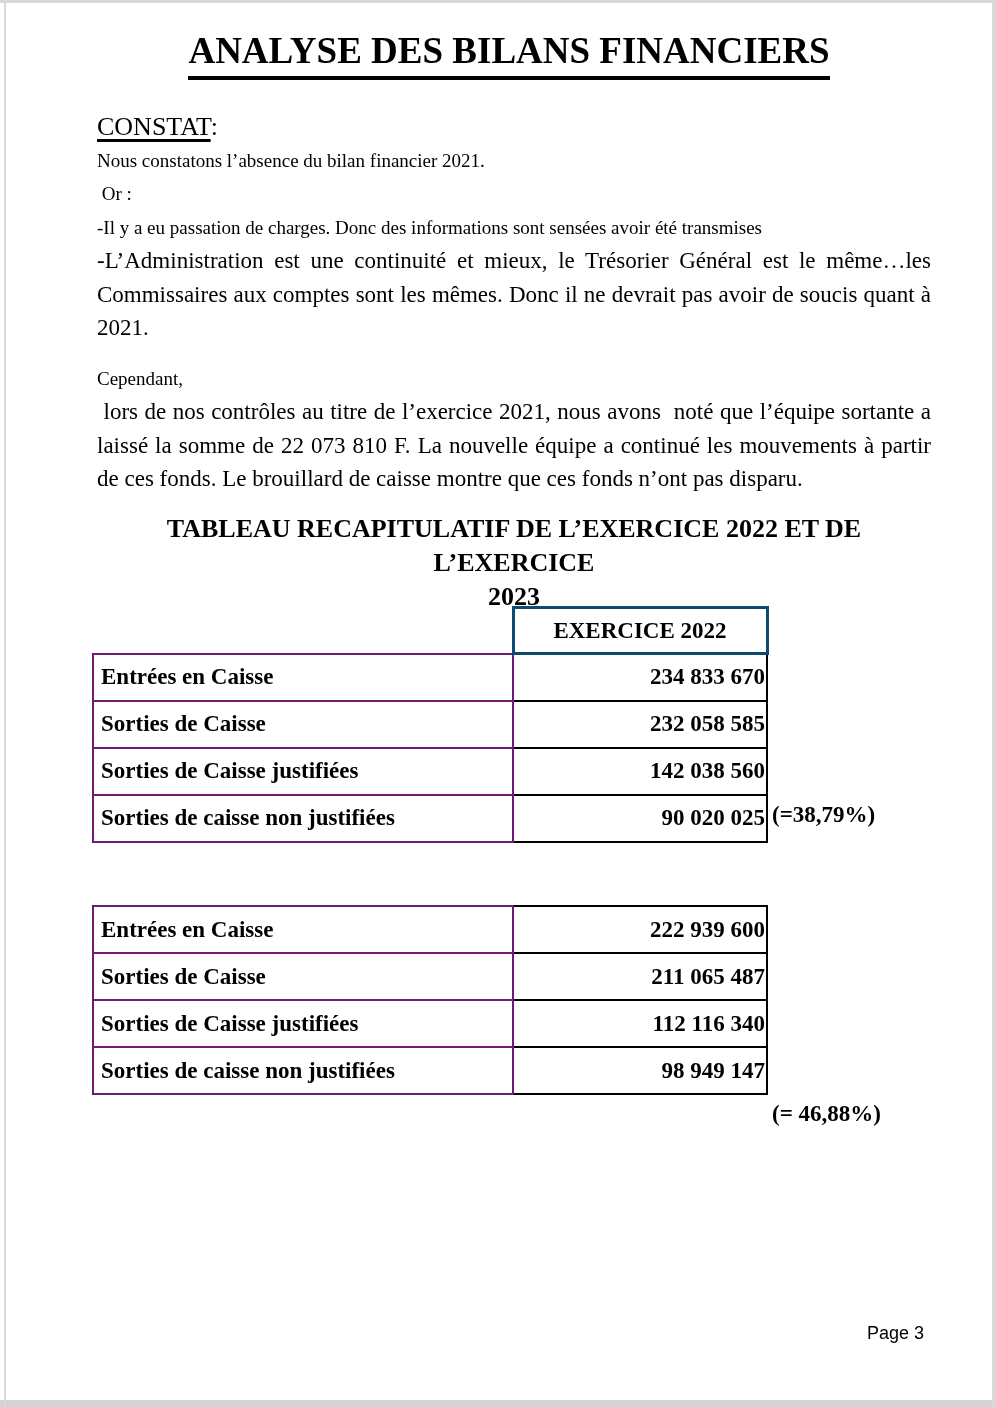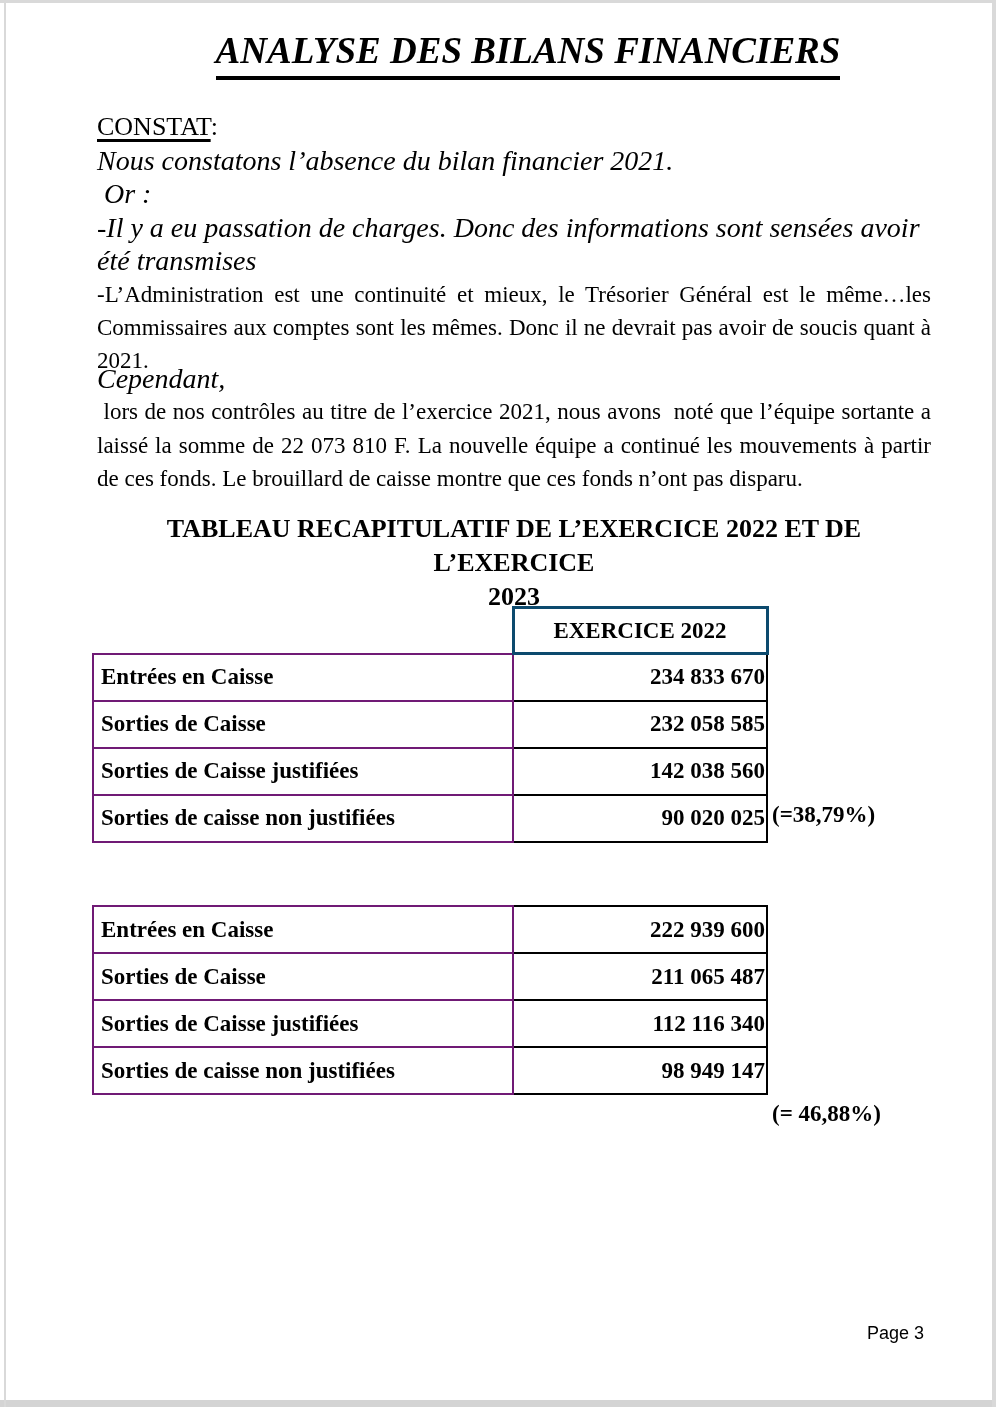--- a/index.html
+++ b/index.html
@@ -11,33 +11,33 @@
     font-family:"Liberation Serif", serif;
     color:#000000;
   }
   
   .edge { position:absolute; background:#d9d9d9; pointer-events:none; }
   .edge-top    { top:0; left:0; width:100%; height:3px; }
   .edge-bottom { bottom:0; left:0; width:100%; height:7px; background:#d4d4d4; }
   .edge-right  { top:0; right:0; width:4px; height:100%; }
   .edge-left   { top:0; left:4px; width:2px; height:100%; }
 
-  .title-wrap { position:absolute; top:28px; left:111px; width:834px; text-align:center;font-style:italic; }
+  .title-wrap { position:absolute; top:28px; left:92px; width:834px; text-align:center; }
   .title-text {
     display:inline-block;
     font-size:37px; font-weight:bold; line-height:1.25;
     border-bottom:4px solid #000;
     padding-bottom:2px;
   }
 
   .constat { position:absolute; top:110px; left:97px; width:834px; }
   .constat-heading { font-size:26px; font-weight:normal; line-height:34px; }
   .constat-heading .hd { text-decoration:underline; text-decoration-thickness:2.5px; text-underline-offset:4px; }
 
-  .body-line { font-size:28px; line-height:33.4px; white-space:pre-wrap; margin:0;font-style:italic; }
+  .body-line { font-size:19px; line-height:33.4px; white-space:pre-wrap; margin:0; }
   .body-just { font-size:23px; line-height:33.4px; white-space:pre-wrap; text-align:justify; margin:0; }
 
   .para2 { position:absolute; top:362px; left:97px; width:834px; }
 
   .section-title {
     position:absolute; top:512px; left:97px; width:834px;
     text-align:center; font-size:26px; font-weight:bold; line-height:34px;
   }
 
   .table-block { position:absolute; left:92px; width:900px; }

